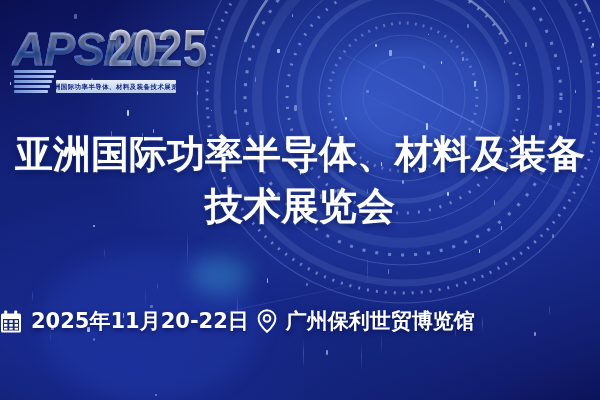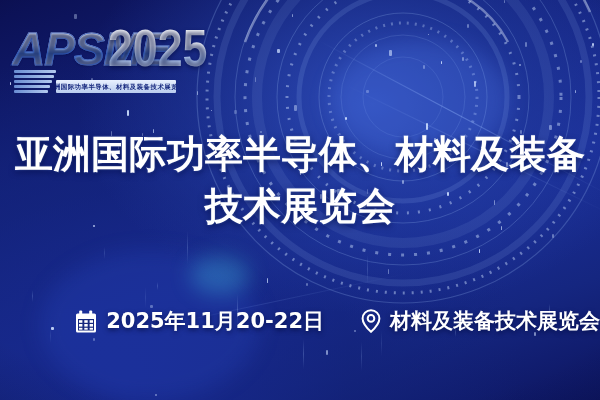--- a/index.html
+++ b/index.html
@@ -69,21 +69,21 @@
     color:#ffffff;font-weight:bold;
     font-family:"DejaVu Sans","Liberation Sans",sans-serif;
     text-shadow:0 2px 6px rgba(0,12,70,.75),0 0 2px rgba(140,180,255,.5);
   }
   .t1{font-size:38px;line-height:52px;letter-spacing:0px;}
   .t2{font-size:37px;line-height:52px;letter-spacing:1px;margin-top:10px;}
 
   
   .info{
     position:absolute;left:0;top:308px;width:600px;
-    display:flex;align-items:center;justify-content:flex-end;gap:37px;
+    display:flex;align-items:center;justify-content:flex-start;gap:8px;
   }
   .info-item{display:flex;align-items:center;gap:9px;}
   .info-text{
     color:#ffffff;font-weight:bold;font-size:21px;line-height:26px;
     font-family:"DejaVu Sans","Liberation Sans",sans-serif;
     text-shadow:0 2px 5px rgba(0,10,60,.7);white-space:nowrap;
   }
   .icon{display:block;}
 </style>
 </head>
@@ -249,17 +249,17 @@
         </g>
       </svg>
       <span class="info-text">2025年11月20-22日</span>
     </div>
 
     <div class="info-item">
       <svg class="icon" width="20" height="24" viewBox="0 0 20 24">
         <path d="M10 1.2 C5.3 1.2 1.6 4.9 1.6 9.5 C1.6 15.2 10 22.8 10 22.8 C10 22.8 18.4 15.2 18.4 9.5 C18.4 4.9 14.7 1.2 10 1.2 Z" fill="none" stroke="#ffffff" stroke-width="2"></path>
         <circle cx="10" cy="9.4" r="3.3" fill="none" stroke="#ffffff" stroke-width="2"></circle>
       </svg>
-      <span class="info-text">材料及装备技术展览会</span>
+      <span class="info-text">广州保利世贸博览馆</span>
     </div>
   </div>
 
 </div>
 
 </body></html>

